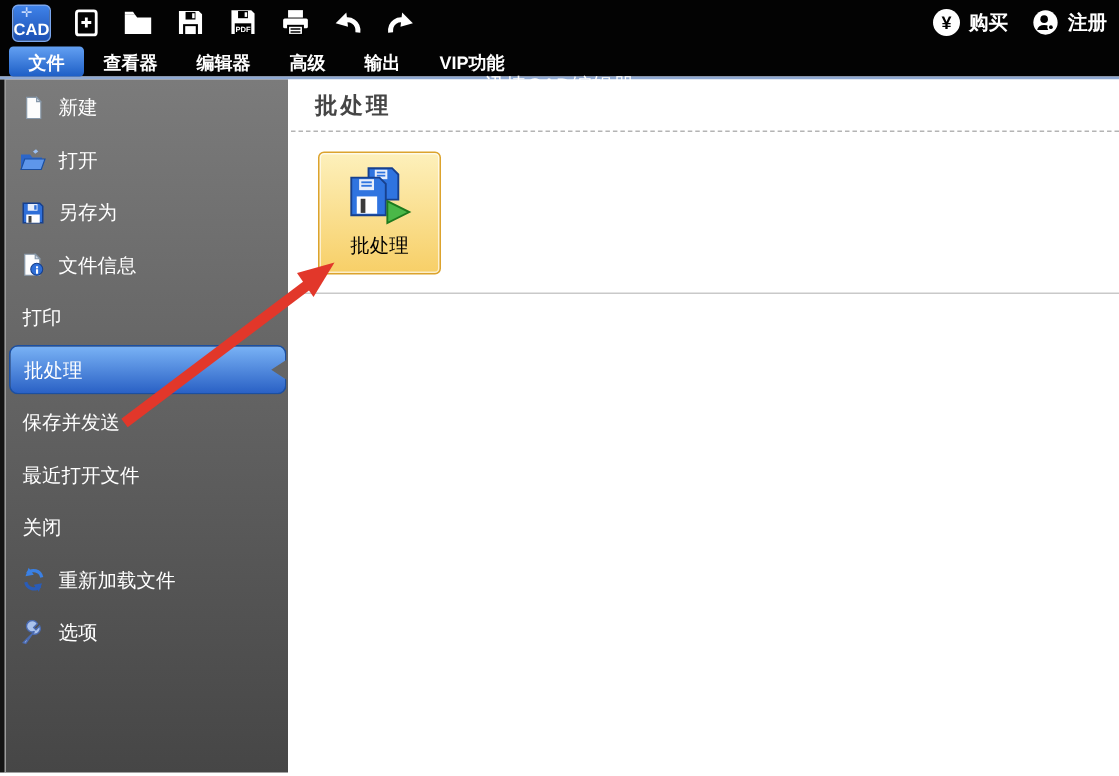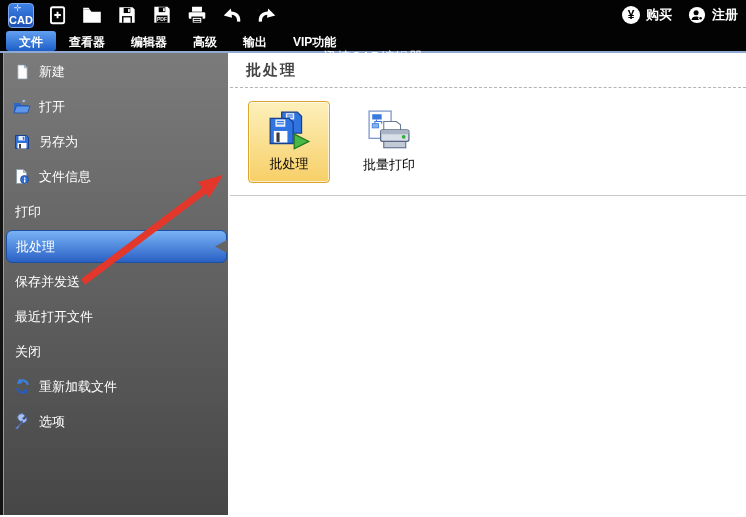--- a/index.html
+++ b/index.html
@@ -18,21 +18,21 @@
   .acct-btn { display:flex; align-items:center; gap:6px; color:#fff; font-size:13px; font-weight:bold; }
   .yen-circle { width:18px; height:18px; background:#fff; color:#000; border-radius:50%; font-size:12px; font-weight:bold; display:flex; align-items:center; justify-content:center; }
 
   
   .menubar { height:21px; background:#030303; display:flex; align-items:flex-end; padding-left:6px; }
   .tab { color:#fff; font-size:12px; font-weight:bold; padding:3px 13px 0; display:flex; align-items:center; }
   .tab.active { background:linear-gradient(#63a0f2,#1d5ec6); border-radius:3px; }
 
   
   .content { display:flex; height:464px; border-top:2px solid #8fa9d3; }
-  .sidebar { width:228px; flex:0 0 auto; background:linear-gradient(#7b7b7b,#464646); border-left:3px solid #141414; box-shadow:inset 1px 0 0 #9c9c9c; padding-top:1px; }
+  .sidebar { width:192px; flex:0 0 auto; background:linear-gradient(#7b7b7b,#464646); border-left:3px solid #141414; box-shadow:inset 1px 0 0 #9c9c9c; padding-top:1px; }
   .side-item { height:35px; display:flex; align-items:center; color:#fff; font-size:13px; padding-left:9px; }
   .side-item .ic { width:20px; height:18px; margin-right:7px; display:flex; align-items:center; justify-content:center; flex:0 0 auto; }
   .side-item.no-icon { padding-left:12px; }
   .side-item.selected {
     height:33px; margin:1px 1px 1px 3px; padding-left:9px;
     background:linear-gradient(#79b2f5,#2a61c5);
     border:1px solid #1c4fa0; border-radius:6px;
     clip-path:polygon(0 0,100% 0,100% 30%,94.5% 50%,100% 70%,100% 100%,0 100%);
   }
 
@@ -235,36 +235,20 @@
             <rect x="9" y="9" width="9.5" height="7" fill="#e8eefb"></rect>
               <rect x="10.4" y="10.4" width="6.7" height="1.2" fill="#2f74e0"></rect>
               <rect x="10.4" y="12.6" width="6.7" height="1.2" fill="#2f74e0"></rect>
             <rect x="7.5" y="20" width="13" height="11" fill="#fff"></rect>
               <rect x="10" y="21.5" width="3" height="9" fill="#3a3a3a"></rect>
             <polygon points="27,23 41,30 27,37" fill="#4ab848" stroke="#1e7a1e" stroke-width="1.2"></polygon>
           </svg>
         </span>
         <span class="action-label">批处理</span>
       </div>
-      <div class="action">
-        <span style="display:flex;">
-          <svg width="44" height="44" viewBox="0 0 42 42">
-            <rect x="2" y="2" width="21" height="26" fill="#fdfdfd" stroke="#7a95c8" stroke-width="1.2"></rect>
-            <rect x="5" y="5" width="9" height="5" fill="#3a7ae0"></rect>
-              <rect x="5" y="14" width="6" height="4" fill="#8ab4f0" stroke="#3a7ae0" stroke-width="0.8"></rect>
-              <path d="M9 10v2h-1.5v2M9 12h5v2" fill="none" stroke="#3a7ae0" stroke-width="1"></path>
-            <path d="M16 12h12l4 3v7H16z" fill="#fff" stroke="#6a7a96" stroke-width="1"></path>
-            <rect x="13" y="20" width="27" height="11" rx="2" fill="#d9dfe8" stroke="#5a6a86" stroke-width="1.2"></rect>
-            <rect x="13" y="20" width="27" height="4" rx="2" fill="#aab4c4"></rect>
-            <circle cx="35" cy="26.5" r="1.8" fill="#2fae2f"></circle>
-            <rect x="16" y="31" width="21" height="6" fill="#c2cad6" stroke="#5a6a86" stroke-width="1"></rect>
-          </svg>
-        </span>
-        <span class="action-label">批量打印</span>
-      </div>
     </div>
     <div class="solid-sep"></div>
   </div>
 </div>
 
 <svg class="arrow-overlay" viewBox="0 0 746 517">
   <line x1="83" y1="282" x2="205" y2="190" stroke="#e2372a" stroke-width="7"></line>
   <polygon points="223,175 209,198 198,182" fill="#e2372a"></polygon>
 </svg>
 

